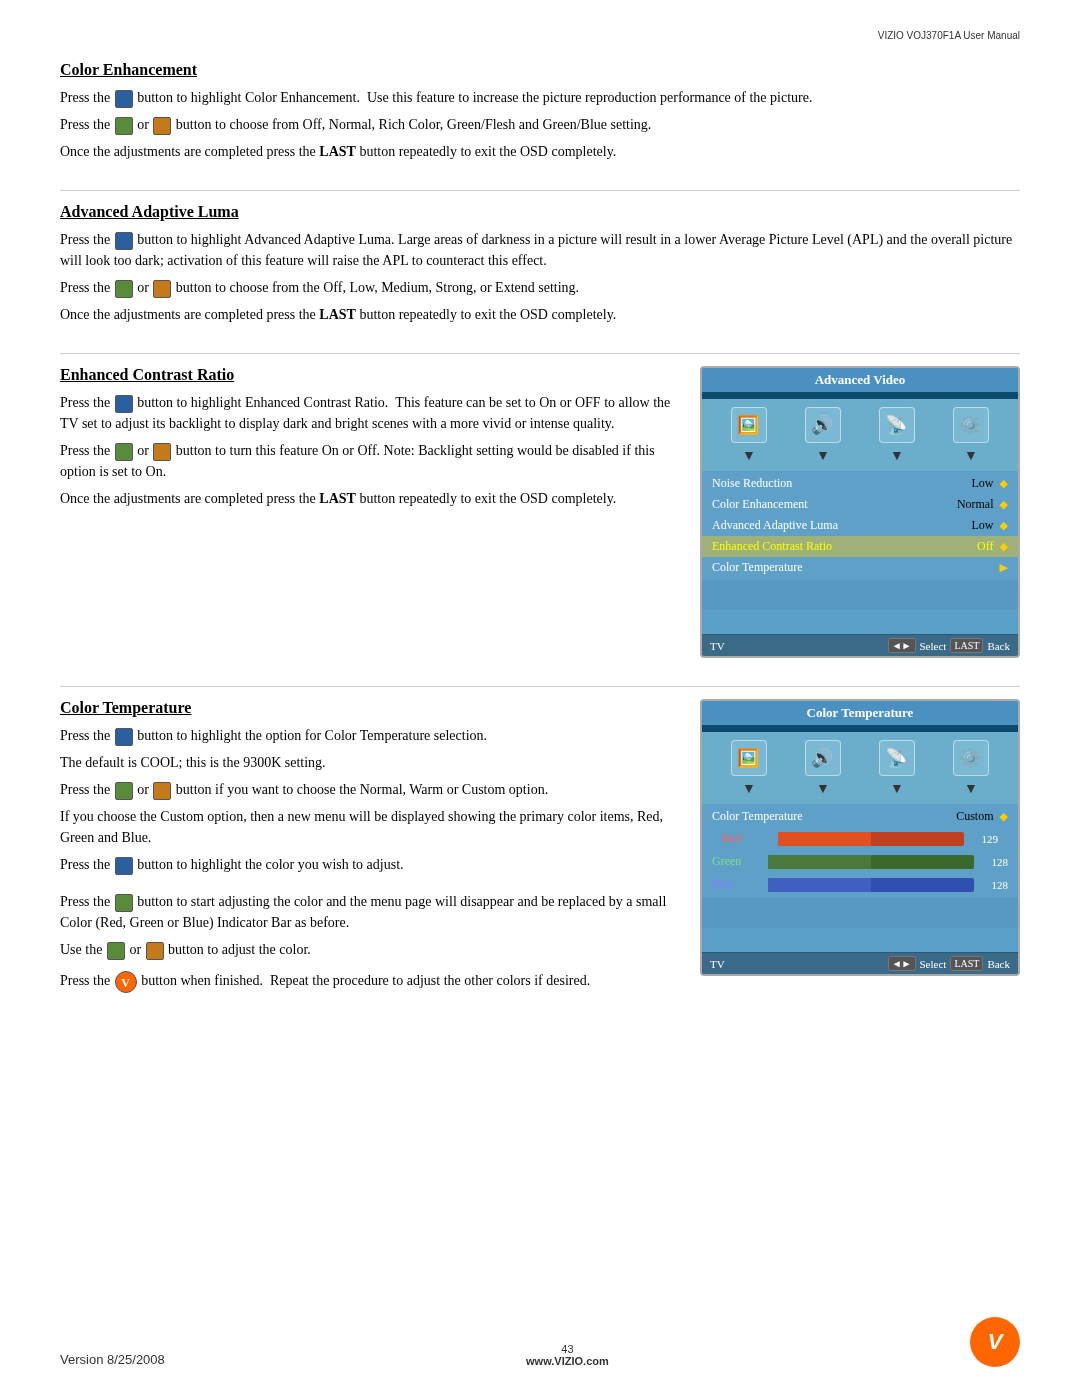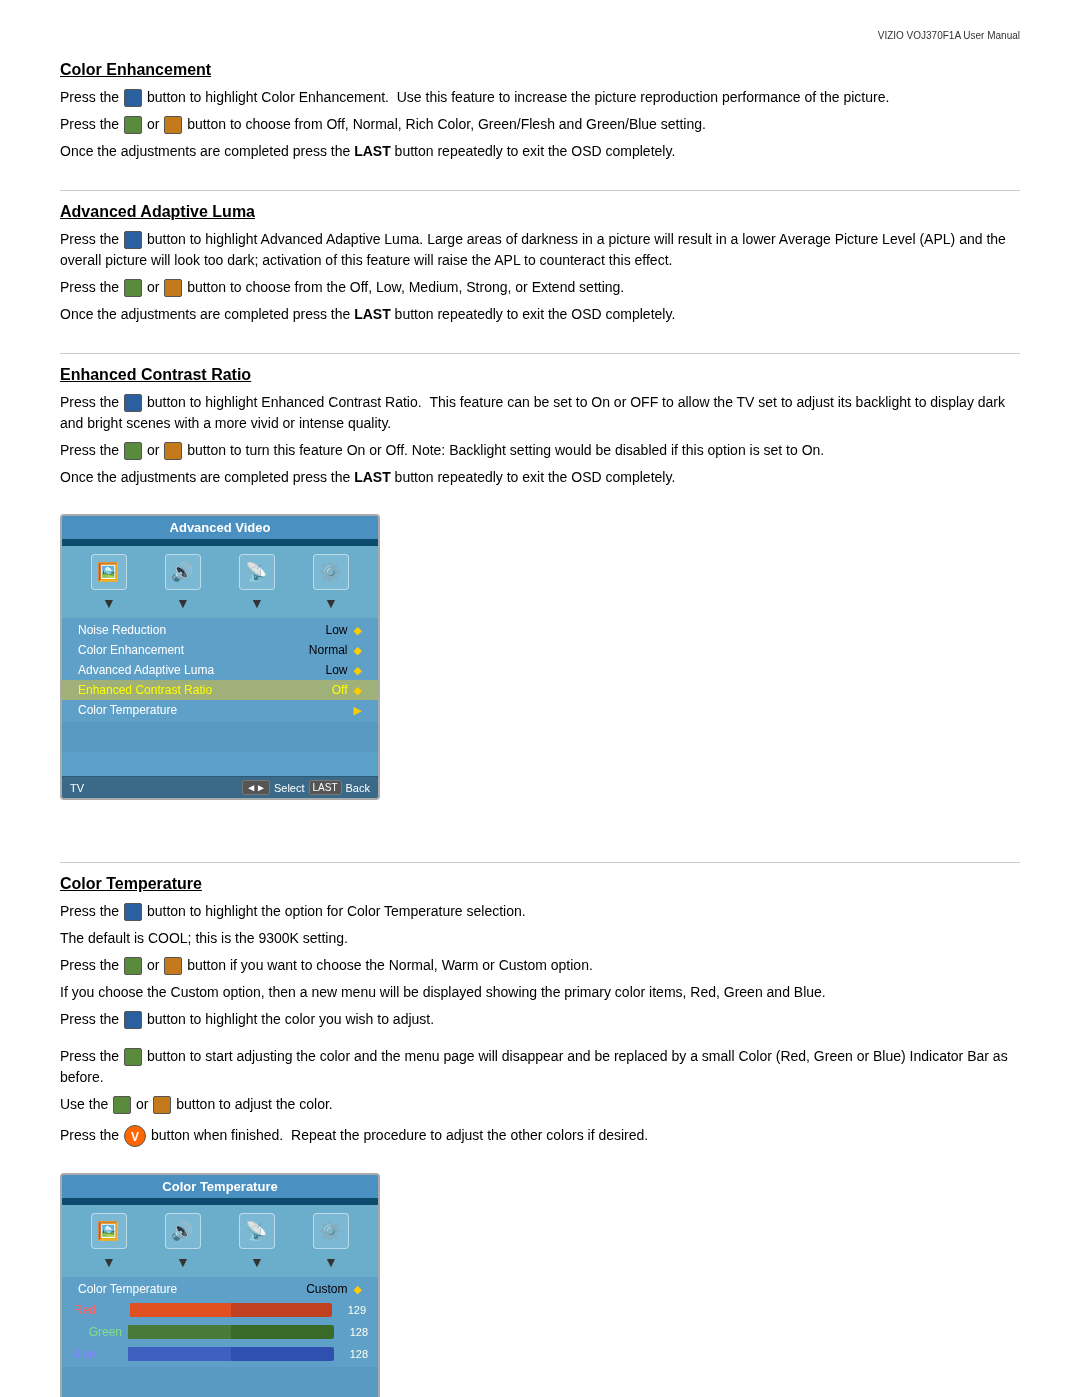--- a/index.html
+++ b/index.html
@@ -19,20 +19,21 @@
 
     .header-right {
       text-align: right;
       font-size: 10px;
       color: #333;
       margin-bottom: 20px;
     }
 
     .section {
       margin-bottom: 28px;
+      font-family: Liberation Serif, serif;
     }
 
     .section-title {
       font-size: 16px;
       font-weight: bold;
       margin-bottom: 8px;
       text-decoration: underline;
     }
 
     .section-body p {
@@ -67,21 +68,20 @@
       vertical-align: middle;
     }
 
     strong { font-weight: bold; }
 
     
     .two-col {
       display: flex;
       gap: 20px;
       align-items: flex-start;
-      flex-direction: column;
     }
 
     .two-col .text-col {
       flex: 1;
     }
 
     .two-col .screen-col {
       flex: 0 0 320px;
     }
 
@@ -133,21 +133,21 @@
 
     .osd-menu-items {
       background: rgba(100, 160, 200, 0.5);
       padding: 2px 0;
     }
 
     .osd-menu-item {
       display: flex;
       justify-content: space-between;
       align-items: center;
-      padding: 3px 16px;
+      padding: 3px 10px;
       color: #fff;
       font-size: 12px;
     }
 
     .osd-menu-item.highlighted {
       background: rgba(255, 200, 0, 0.4);
       color: #ff0;
     }
 
     .osd-menu-item .item-name { flex: 1; }
@@ -424,30 +424,30 @@
           <div class="osd-sub-icon">▼</div>
           <div class="osd-sub-icon">▼</div>
         </div>
         <div class="osd-menu-items">
           <div class="osd-menu-item">
             <span class="item-name">Color Temperature</span>
             <span class="item-value">Custom</span>
             <span class="item-arrow">◆</span>
           </div>
 
-          <div style="display:flex; align-items:center; padding:4px 12px; color:#ff6060; font-size:12px;">
+          <div style="display:flex; align-items:center; padding:4px 20px; color:#ff6060; font-size:12px;">
             <span style="width:50px;">Red</span>
             <div style="flex:1; height:14px; background:#c04020; border-radius:2px; margin:0 6px; position:relative; overflow:hidden;">
               <div style="width:50%; height:100%; background:#e05020;"></div>
             </div>
             <span style="width:28px; text-align:right; color:#ffe; font-size:11px;">129</span>
           </div>
 
           <div style="display:flex; align-items:center; padding:4px 10px; color:#80e080; font-size:12px;">
-            <span style="width:50px;text-align:right;">Green</span>
+            <span style="width:50px;">Green</span>
             <div style="flex:1; height:14px; background:#3a6a2a; border-radius:2px; margin:0 6px; position:relative; overflow:hidden;">
               <div style="width:50%; height:100%; background:#4a7a3a;"></div>
             </div>
             <span style="width:28px; text-align:right; color:#ffe; font-size:11px;">128</span>
           </div>
 
           <div style="display:flex; align-items:center; padding:4px 10px; color:#8080ff; font-size:12px;">
             <span style="width:50px;">Blue</span>
             <div style="flex:1; height:14px; background:#3050b0; border-radius:2px; margin:0 6px; position:relative; overflow:hidden;">
               <div style="width:50%; height:100%; background:#4060c0;"></div>

